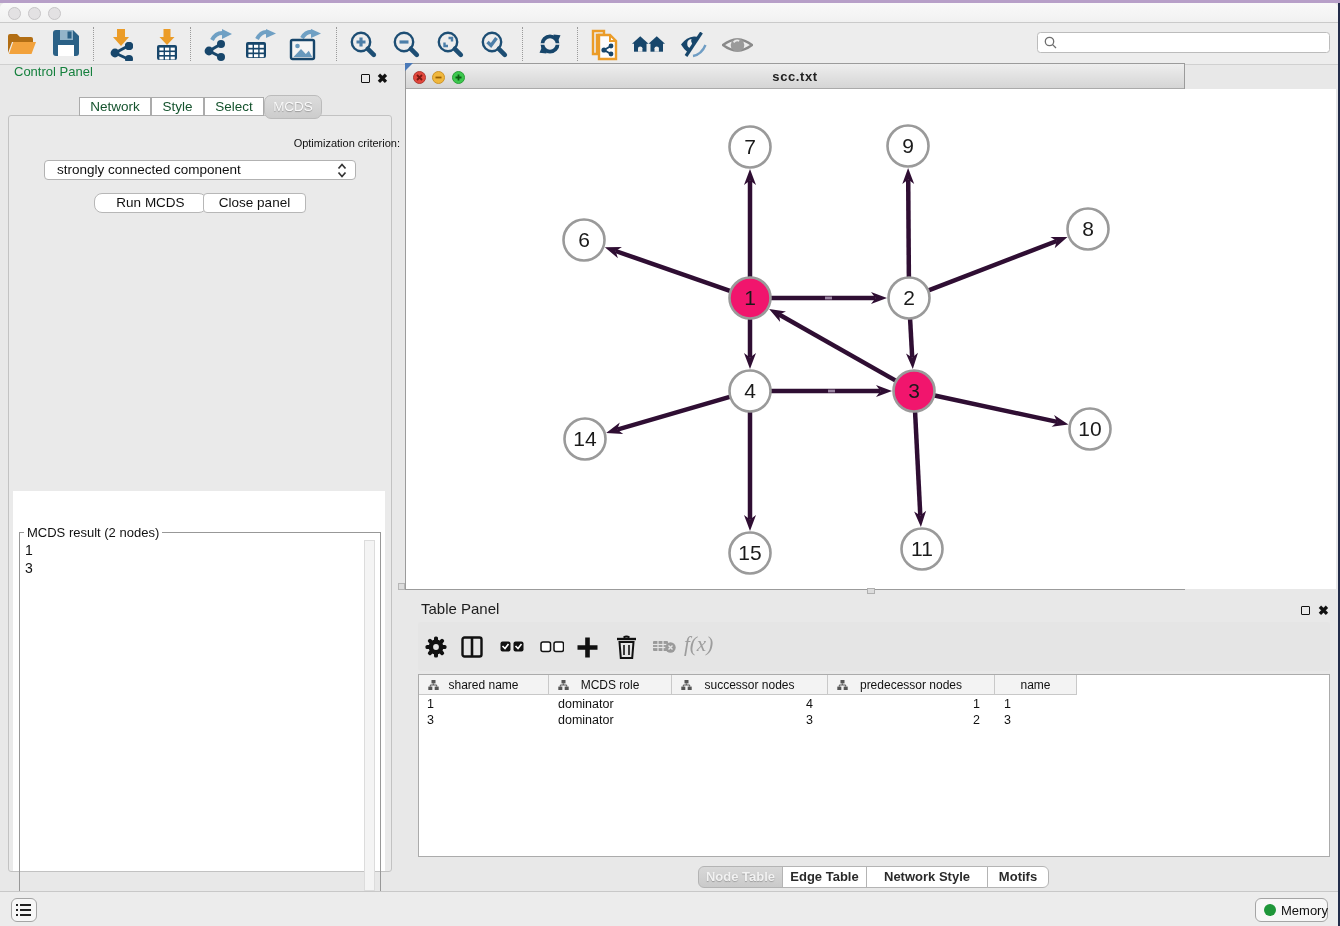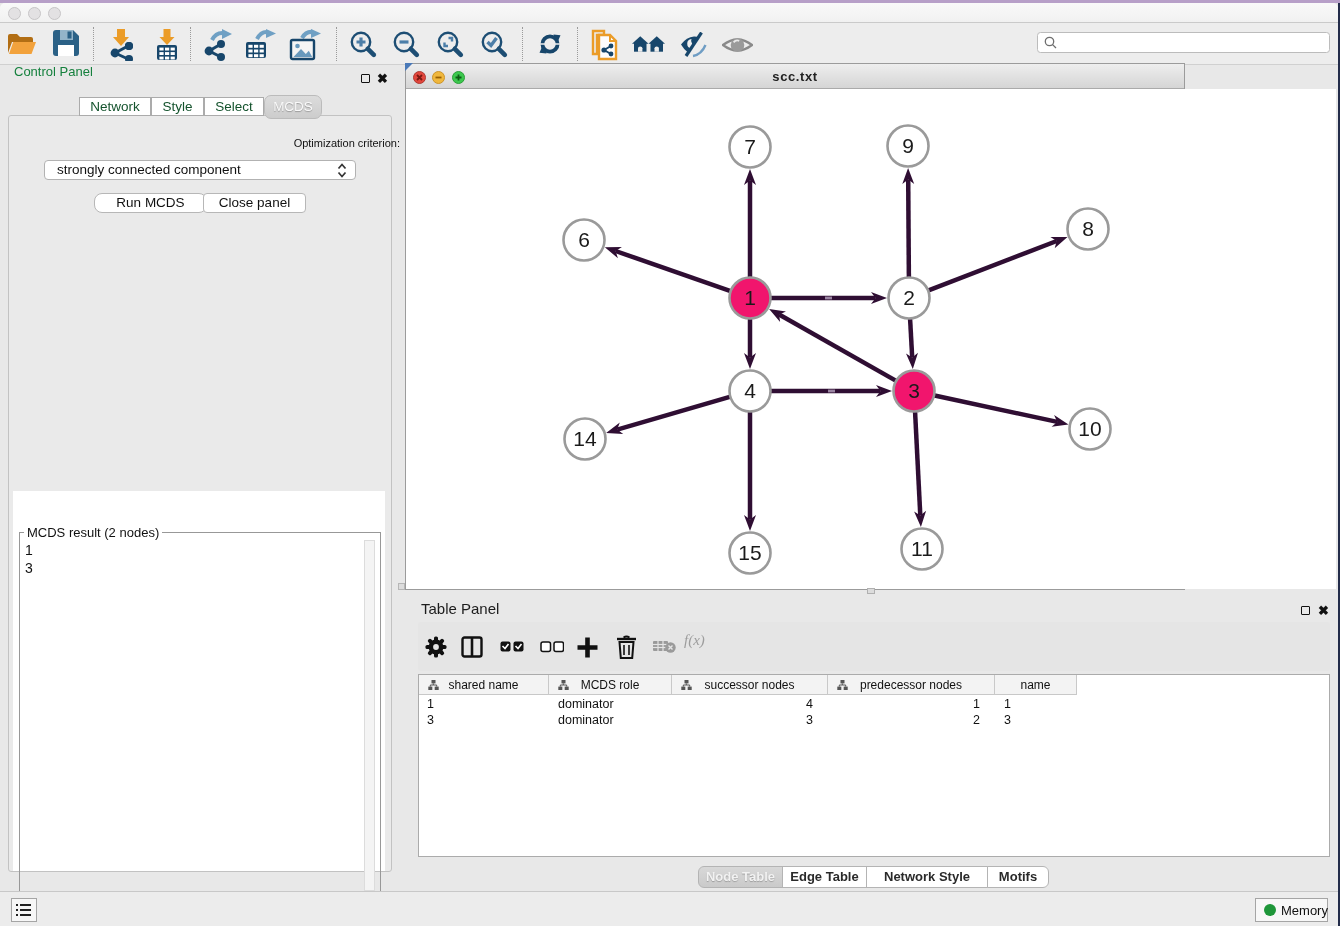--- a/index.html
+++ b/index.html
@@ -42,21 +42,21 @@
 .tpi{position:absolute;top:10px;}
 #tp-table{position:absolute;left:418px;top:674px;width:912px;height:183px;background:#fff;border:1px solid #ababab;box-sizing:border-box;}
 .hcell{position:absolute;top:0;height:20px;box-sizing:border-box;border-right:1px solid #c9c9c9;background:#f3f3f3;border-bottom:1px solid #c8c8c8;font-size:12px;color:#111;}
 .hlab{position:absolute;top:3px;width:100%;text-align:center;}
 .hico{position:absolute;left:9px;top:5px;}
 .tcell{position:absolute;font-size:12.5px;color:#111;height:16px;line-height:16px;}
 
 .btab{position:absolute;top:866px;height:22px;background:#fff;border:1px solid #b4b4b4;box-sizing:border-box;font-size:13px;font-weight:bold;color:#2a2a2a;text-align:center;line-height:19px;z-index:5;}
 
 #statusbar{position:absolute;left:0;top:891px;width:1338px;height:35px;background:#ececec;border-top:1px solid #c8c8c8;box-sizing:border-box;}
-.sbtn{position:absolute;height:24px;background:#f7f7f7;border:1px solid #a5a5a5;box-sizing:border-box;border-radius:0;}
+.sbtn{position:absolute;height:24px;background:#f7f7f7;border:1px solid #a5a5a5;box-sizing:border-box;border-radius:6px;}
 </style>
 </head>
 <body>
 <div id="titlebar">
   <div class="tl" style="left:8px;"></div>
   <div class="tl" style="left:28px;"></div>
   <div class="tl" style="left:48px;"></div>
 </div>
 <div id="toolbar">
 <svg class="tbi" style="left:6px;" width="32" height="30" viewBox="0 0 32 30">
@@ -392,21 +392,21 @@
         </g>
  <g stroke="#e5e5e5" stroke-width="1.2">
           <line x1="0" y1="5.5" x2="15" y2="5.5"></line>
           <line x1="0" y1="8.5" x2="15" y2="8.5"></line>
           <line x1="5" y1="2" x2="5" y2="12"></line>
           <line x1="10" y1="2" x2="10" y2="12"></line>
         </g>
  <circle cx="17.5" cy="8.5" r="5.2" fill="#9a9a9a"></circle>
  <path d="M15.5 6.5 L19.5 10.5 M19.5 6.5 L15.5 10.5" stroke="#e5e5e5" stroke-width="1.4"></path>
 </svg>
-<div style="position:absolute;left:266px;top:10px;font-family:'Liberation Serif',serif;font-style:italic;font-size:15px;color:#9d9d9d;">f(x)</div>
+<div style="position:absolute;left:266px;top:10px;font-family:'Liberation Serif',serif;font-style:italic;font-size:21px;color:#9d9d9d;">f(x)</div>
 
   </div>
   <div id="tp-table">
 <svg width="0" height="0">
         <defs>
           <g id="hbranch" fill="#555">
             <rect x="3.2" y="0" width="4" height="3.4"></rect>
             <rect x="0" y="6.6" width="4" height="3.4"></rect>
             <rect x="6.4" y="6.6" width="4" height="3.4"></rect>
             <path d="M5 3.4 V5 M2 6.6 V5 H8.4 V6.6" stroke="#555" fill="none" stroke-width="1"></path>

